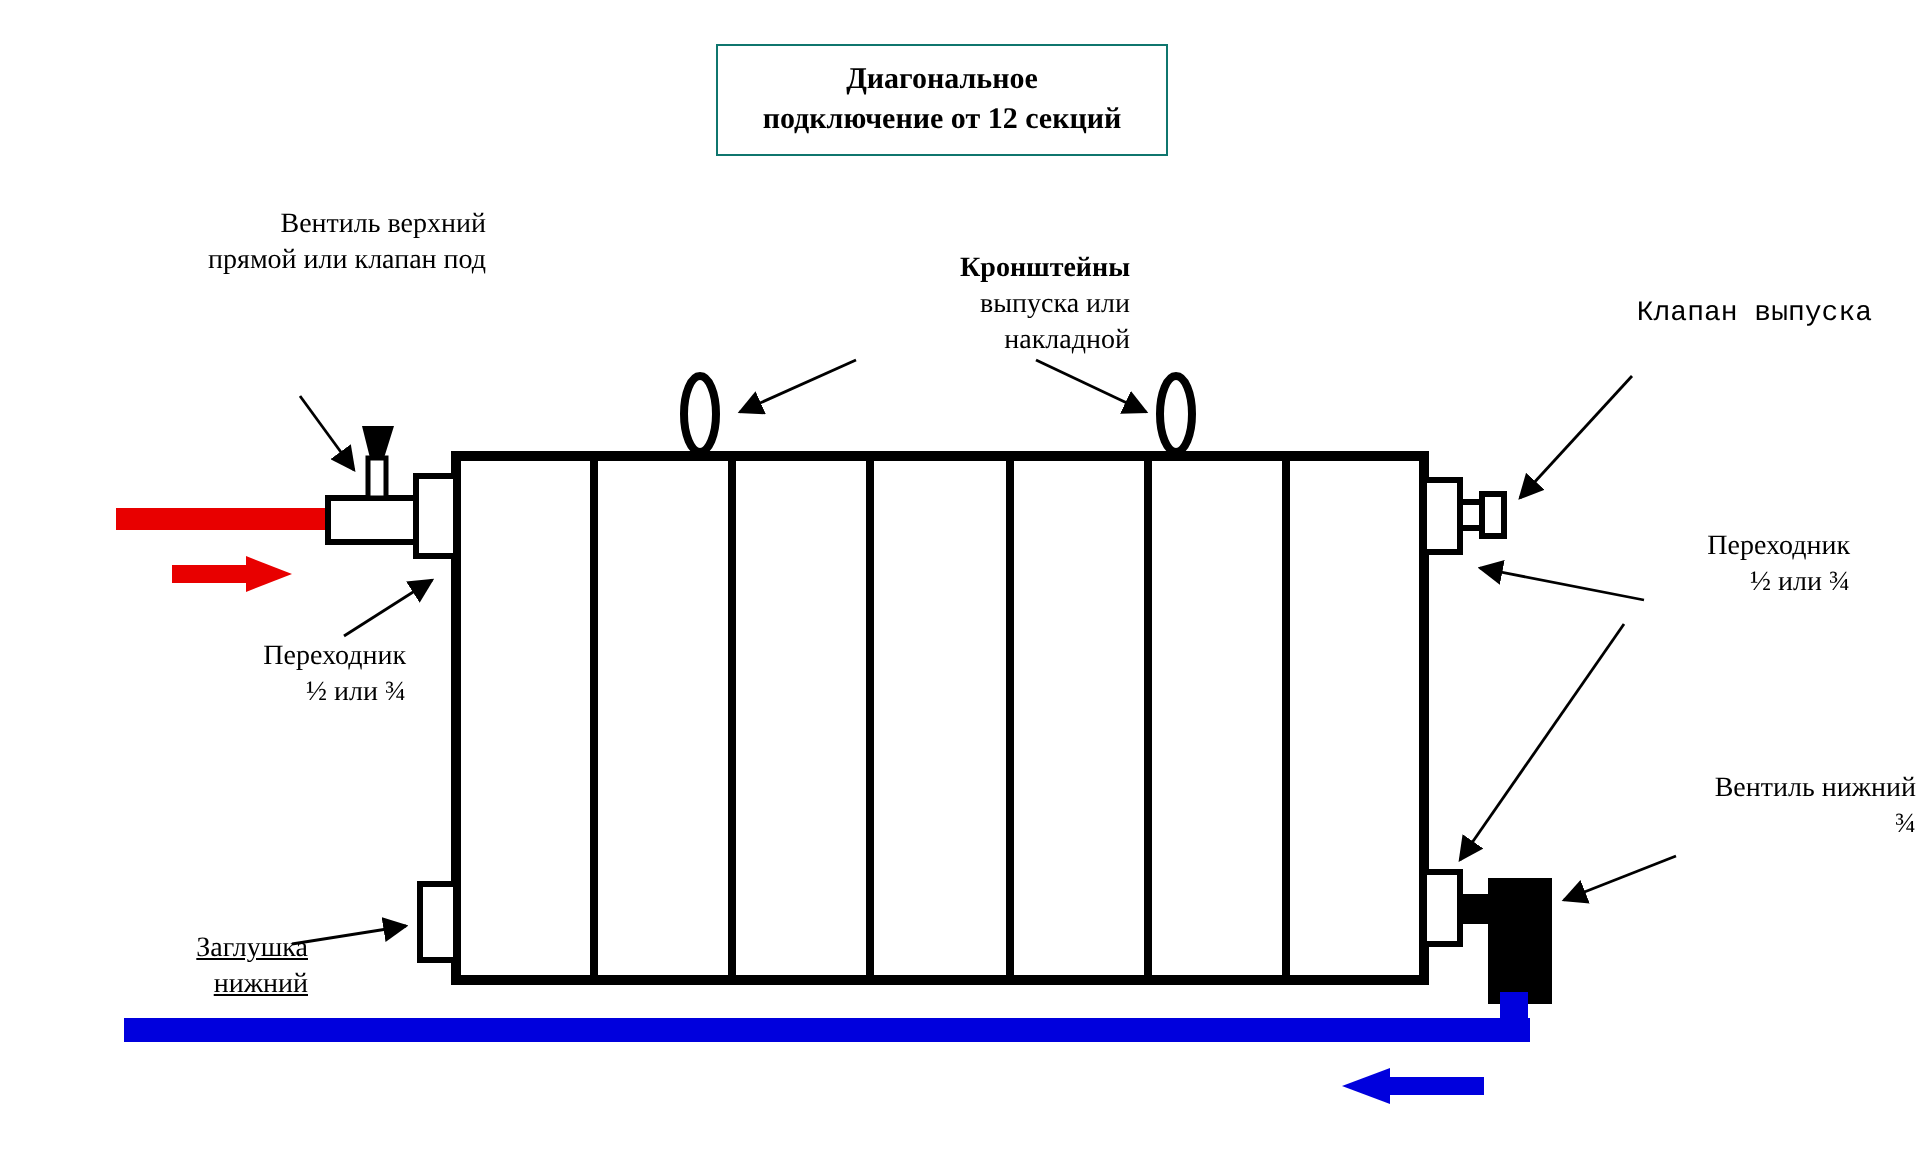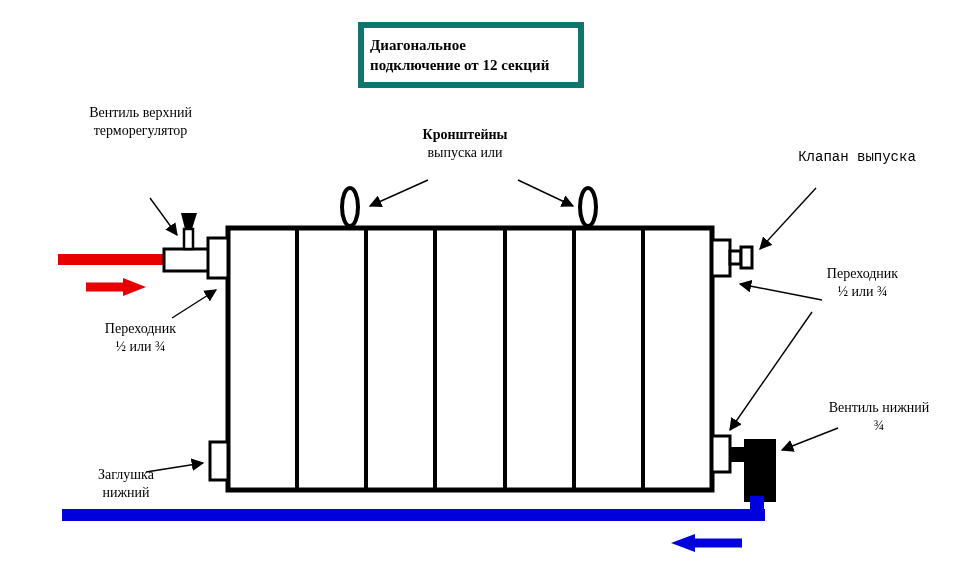--- a/index.html
+++ b/index.html
@@ -2,25 +2,25 @@
 <html><head>
 <meta charset="utf-8">
 <style>
   * { margin:0; padding:0; box-sizing:border-box; }
   html,body { background:#ffffff; }
   body { font-family:"Liberation Serif", serif; color:#000; }
   .canvas { position:relative; width:963px; height:587px; background:#fff; overflow:hidden; }
   svg.diagram { position:absolute; left:0; top:0; }
   .title-box {
     position:absolute; left:358px; top:22px; width:226px;
-    border:6px solid #0f766e; background:#fff;
-    font-weight:bold; font-size:15px; line-height:20px;
+    border:1px solid #0f766e; background:#fff;
+    text-align:center; font-weight:bold; font-size:15px; line-height:20px;
     padding:7px 6px;
   }
-  .lbl { position:absolute; text-align:center; font-size:14px; line-height:18px; }
+  .lbl { position:absolute; text-align:right; font-size:14px; line-height:18px; }
   .lbl b { font-weight:bold; }
 </style>
 </head>
 <body>
 
 <div class="canvas">
 
   <svg class="diagram" width="963" height="587" viewBox="0 0 963 587">
     <defs>
       <marker id="arr" viewBox="0 0 10 10" refX="9" refY="5" markerWidth="9" markerHeight="9" orient="auto-start-reverse">
@@ -77,45 +77,46 @@
     <line x1="146" y1="472" x2="203" y2="463" stroke="#000" stroke-width="1.4" marker-end="url(#arr)"></line>
   </svg>
 
   <div class="title-box">
     <div>Диагональное</div>
     <div>подключение от 12 секций</div>
   </div>
 
   <div class="lbl" style="left:38px; top:104px; width:205px;">
     <div>Вентиль верхний</div>
-    <div>терморегулятор</div>
+    <div>прямой или клапан под</div>
   </div>
 
-  <div class="lbl" style="left:385px; top:126px; width:160px;">
+  <div class="lbl" style="left:405px; top:126px; width:160px;">
     <div><b>Кронштейны</b></div>
     <div>выпуска или</div>
+    <div>накладной</div>
   </div>
 
   <div class="lbl" style="left:778px; top:148px; width:158px;font-family:Liberation Mono, monospace;">
     <div>Клапан выпуска</div>
   </div>
 
   <div class="lbl" style="left:78px; top:320px; width:125px;">
     <div>Переходник</div>
     <div>½ или ¾</div>
   </div>
 
   <div class="lbl" style="left:800px; top:265px; width:125px;">
     <div>Переходник</div>
     <div>½ или ¾</div>
   </div>
 
-  <div class="lbl" style="left:800px; top:399px; width:158px;">
+  <div class="lbl" style="left:800px; top:386px; width:158px;">
     <div>Вентиль нижний</div>
     <div>¾</div>
   </div>
 
-  <div class="lbl" style="left:76px; top:466px; width:100px;">
+  <div class="lbl" style="left:54px; top:466px; width:100px;text-decoration:underline;">
     <div>Заглушка</div>
     <div>нижний</div>
   </div>
 
 </div>
 
 </body></html>

